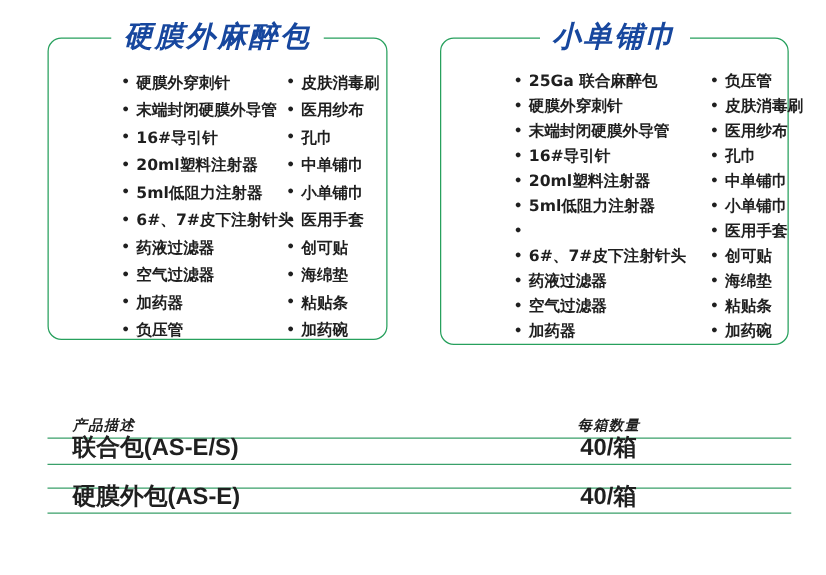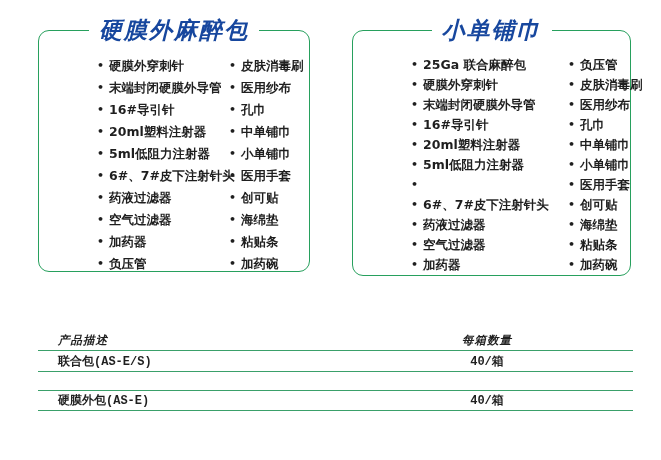--- a/index.html
+++ b/index.html
@@ -57,25 +57,25 @@
     position:absolute;left:38px;top:333px;width:595px;
   }
   .t-header{
     display:flex;align-items:flex-start;
     height:18px;
     border-bottom:1.4px solid var(--line-green);
     font-style:italic;font-weight:bold;font-size:11.5px;
     letter-spacing:1px;
   }
   .t-row{
-    display:flex;align-items:center;
+    display:flex;align-items:flex-end;
     height:21px;
     border-bottom:1.4px solid var(--line-green);
-    font-family:Liberation Mono, monospace;
-    font-weight:bold;font-size:12px;
+    font-family:Liberation Sans, sans-serif;
+    font-weight:bold;font-size:19px;
   }
   .t-row.second{border-top:1.4px solid var(--line-green);gap:24px;}
   .t-gap{height:18px;}
   .cell-name{flex:1 1 auto;padding-left:20px;}
   .t-header .cell-name{padding-left:20px;}
   .cell-qty{
     flex:0 0 200px;text-align:center;margin-right:46px;
   }
 </style>
 </head>

